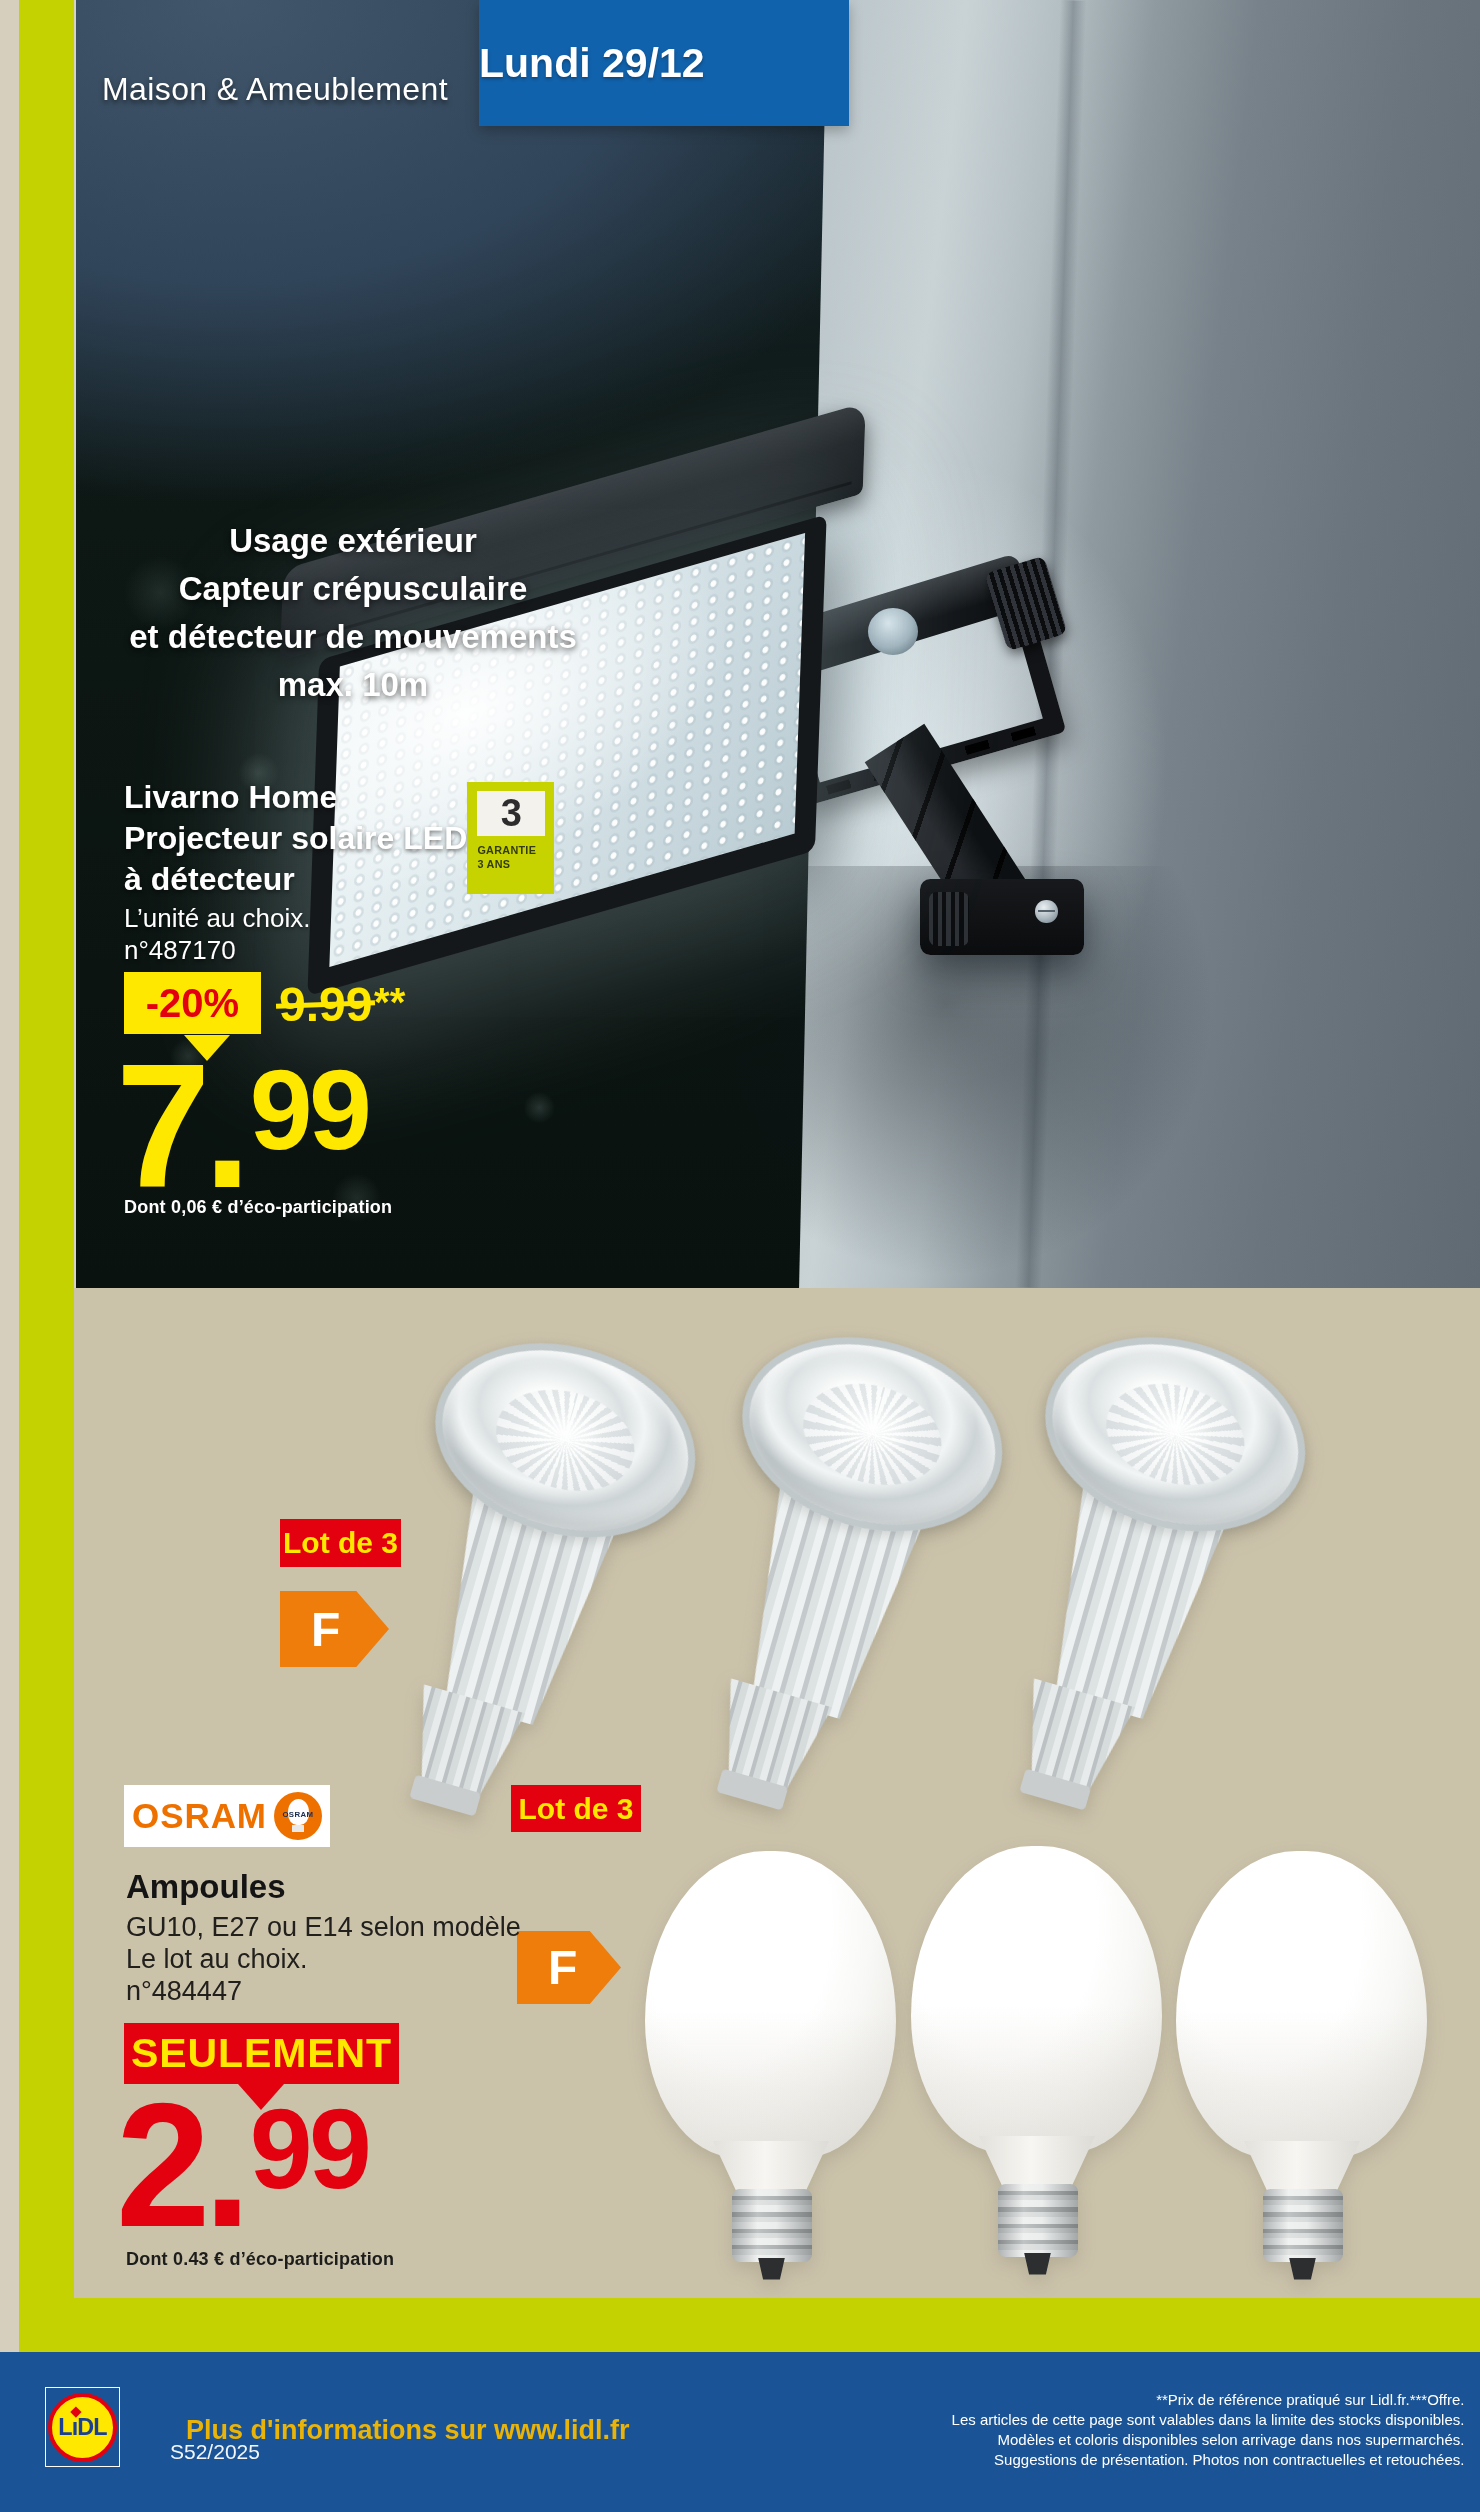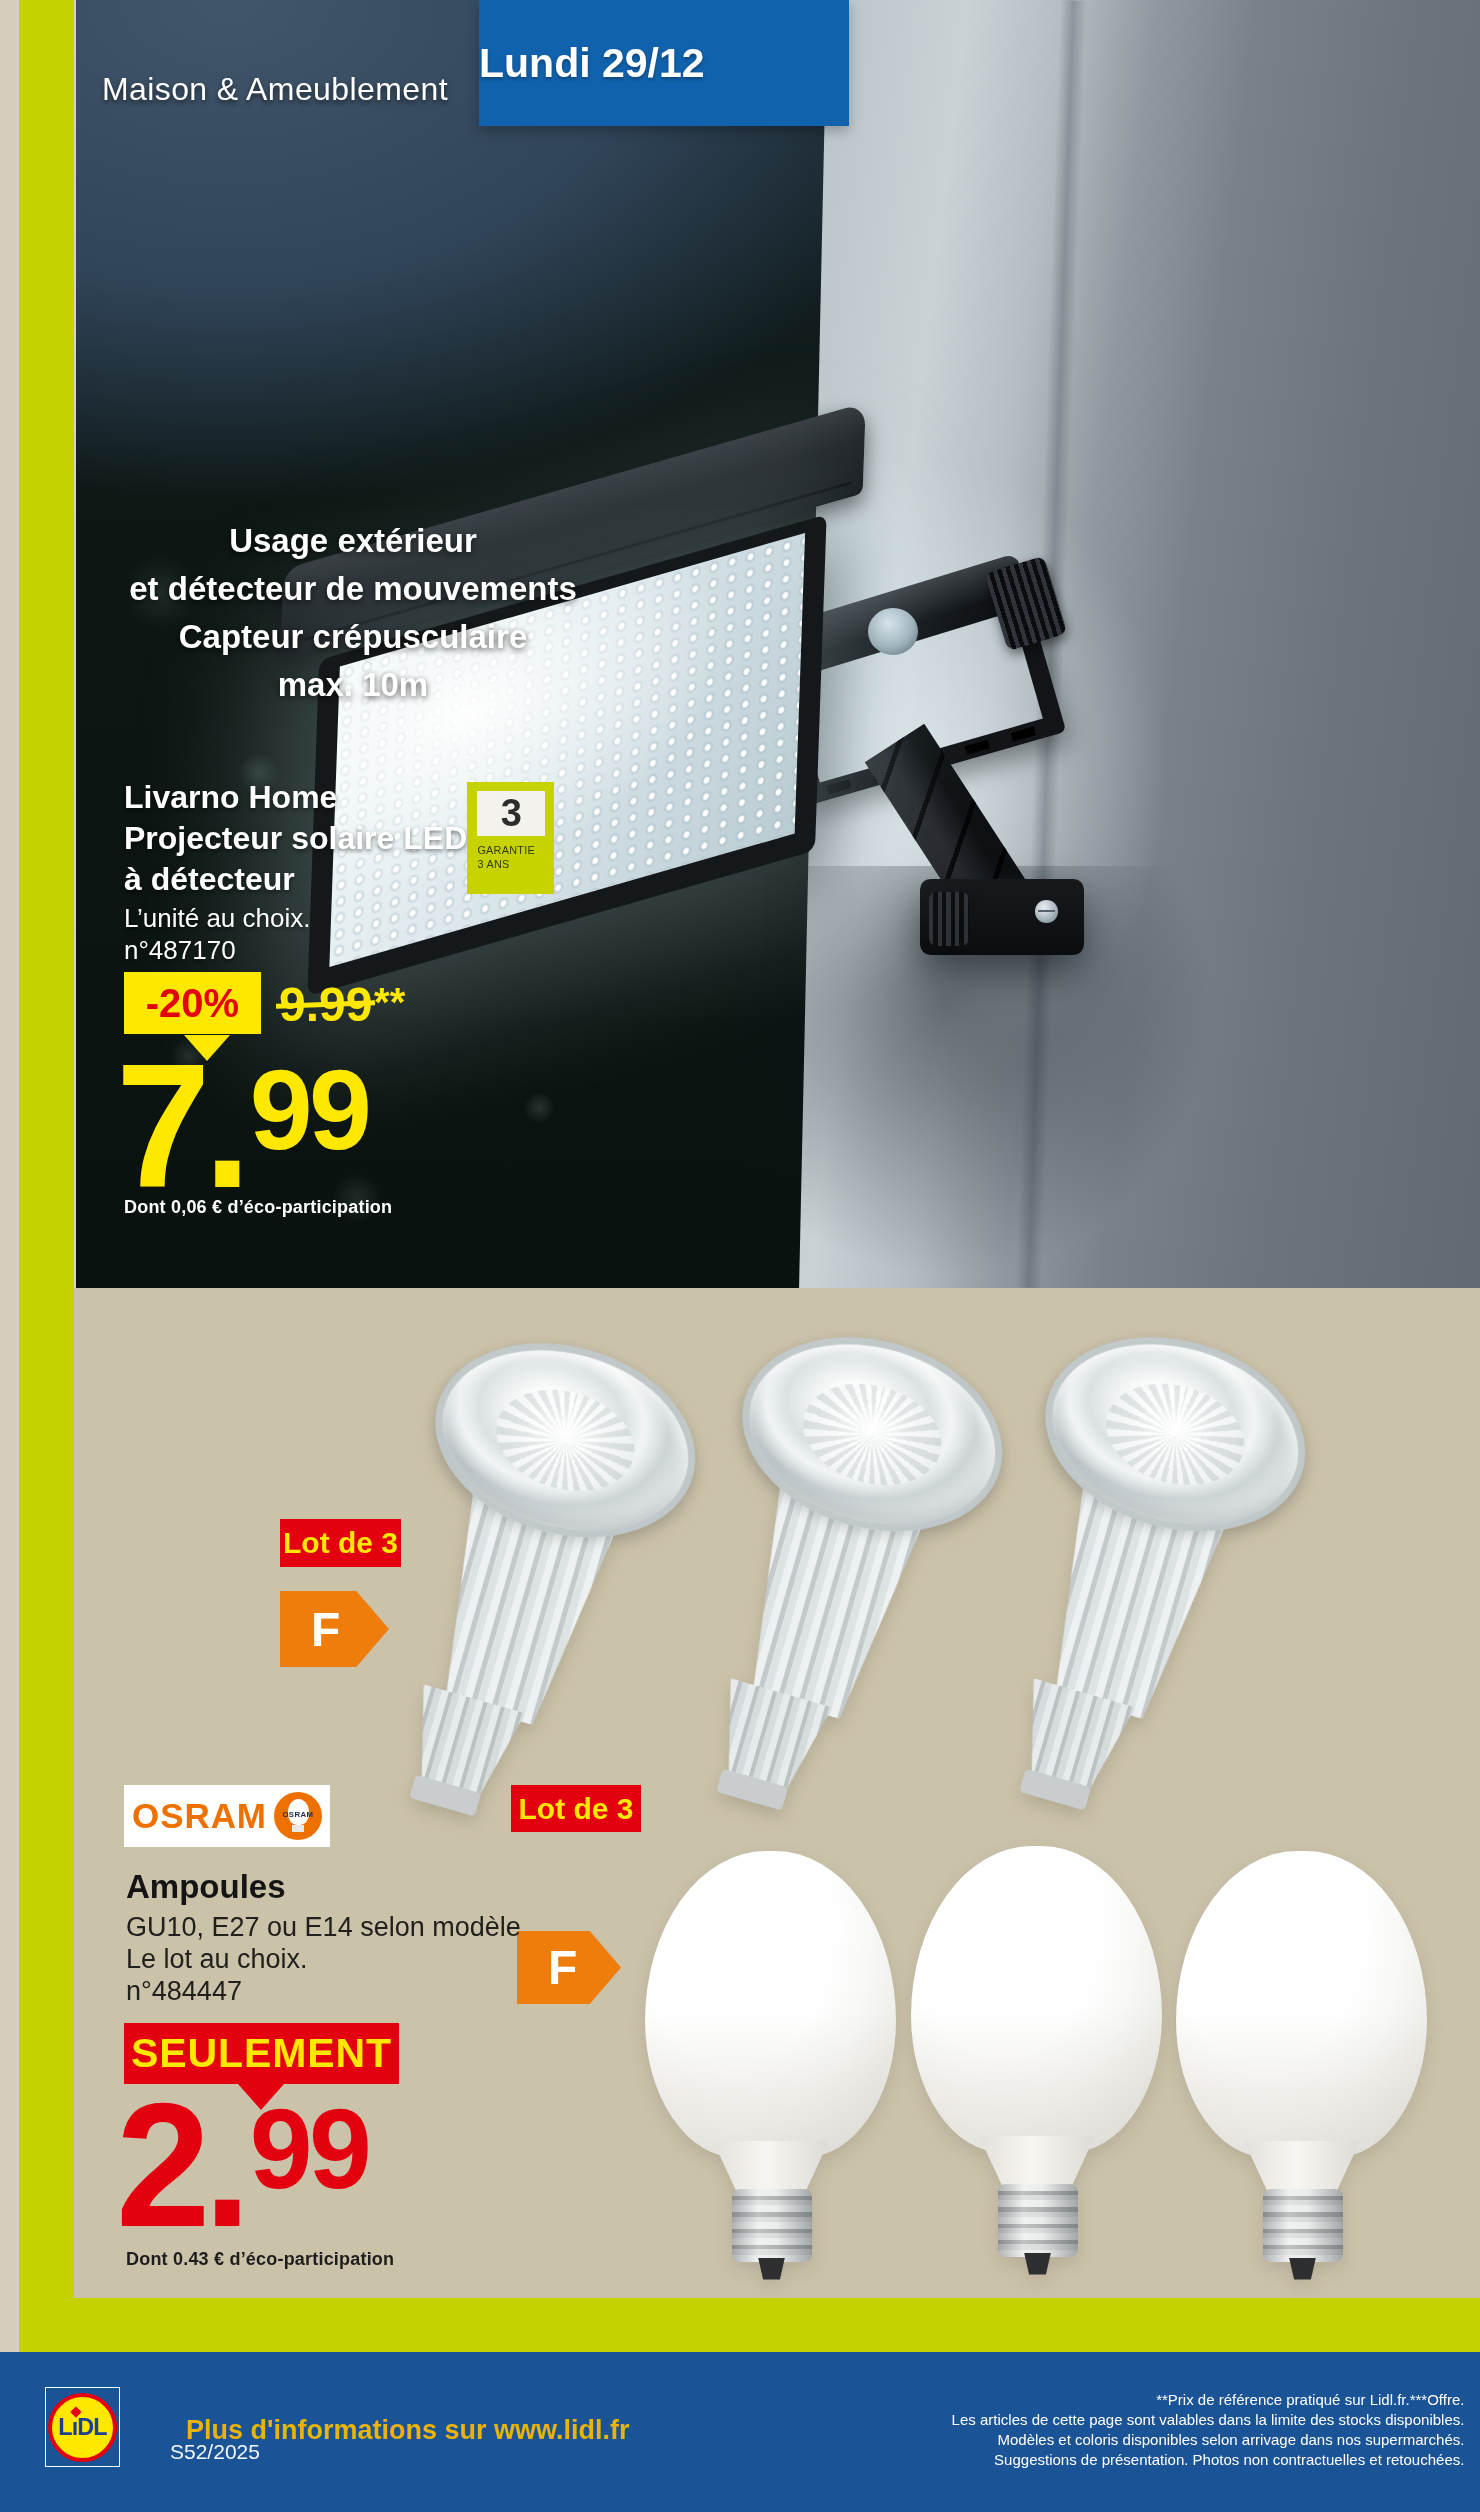--- a/index.html
+++ b/index.html
@@ -95,21 +95,21 @@
 
   .p1-title { position:absolute; left:124px; top:777px; z-index:20; color:#fff;
               font-size:32px; font-weight:700; line-height:41px; text-shadow:0 1.7px 4.3px rgba(0,0,0,.5); }
   .p1-sub   { position:absolute; left:124px; top:902px; z-index:20; color:#fff;
               font-size:26px; font-weight:400; line-height:32px; text-shadow:0 1.7px 3.5px rgba(0,0,0,.5); }
 
   .warranty { position:absolute; left:467px; top:782px; width:87px; height:112px; z-index:20;
               background:#c6d300; padding:8.7px 7px 0 10.4px; }
   .warranty .wbox { width:68px; height:45px; background:#f4f2ec; display:flex; align-items:center; justify-content:center; }
   .warranty .wbox span { color:#2d2d2d; font-size:38px; font-weight:700; }
-  .warranty .wtxt { margin-top:7.8px; color:#333b0d; font-size:10.8px; font-weight:400; line-height:14px; letter-spacing:0.3px; }
+  .warranty .wtxt { margin-top:7.8px; color:#333b0d; font-size:10.8px; font-weight:700; line-height:14px; letter-spacing:0.3px; }
 
   
   .bubble { position:absolute; left:124px; top:972px; width:137px; height:62px; z-index:20;
             background:#ffe800; display:flex; align-items:center; justify-content:center; }
   .bubble span { color:#e3000f; font-size:40px; font-weight:800; }
   .bubble-tail { position:absolute; left:184px; top:1035px; z-index:20; width:0; height:0;
             border-left:23.4px solid transparent; border-right:23.4px solid transparent; border-top:26px solid #ffe800; }
   .old-price { position:absolute; left:279px; top:977px; z-index:20; color:#ffe800; font-weight:700; }
   .old-price .num { position:relative; font-size:48px; display:inline-block;text-align:right; }
   .old-price .num::after { content:''; position:absolute; left:-3%; right:-3%; top:46%; height:5.2px;
@@ -243,22 +243,22 @@
   <div class="lime-v"></div>
   <div class="lime-h"></div>
 
   <div class="category">Maison &amp; Ameublement</div>
   <div class="banner">
     <span>Lundi 29/12</span>
   </div>
 
   <div class="features">
     <div>Usage extérieur</div>
+    <div>Capteur crépusculaire</div>
     <div>et détecteur de mouvements</div>
-    <div>Capteur crépusculaire</div>
     <div>max. 10m</div>
   </div>
 
   <div class="p1-title">
     <div>Livarno Home</div>
     <div>Projecteur solaire LED</div>
     <div>à détecteur</div>
   </div>
   <div class="p1-sub">
     <div>L’unité au choix.</div>

